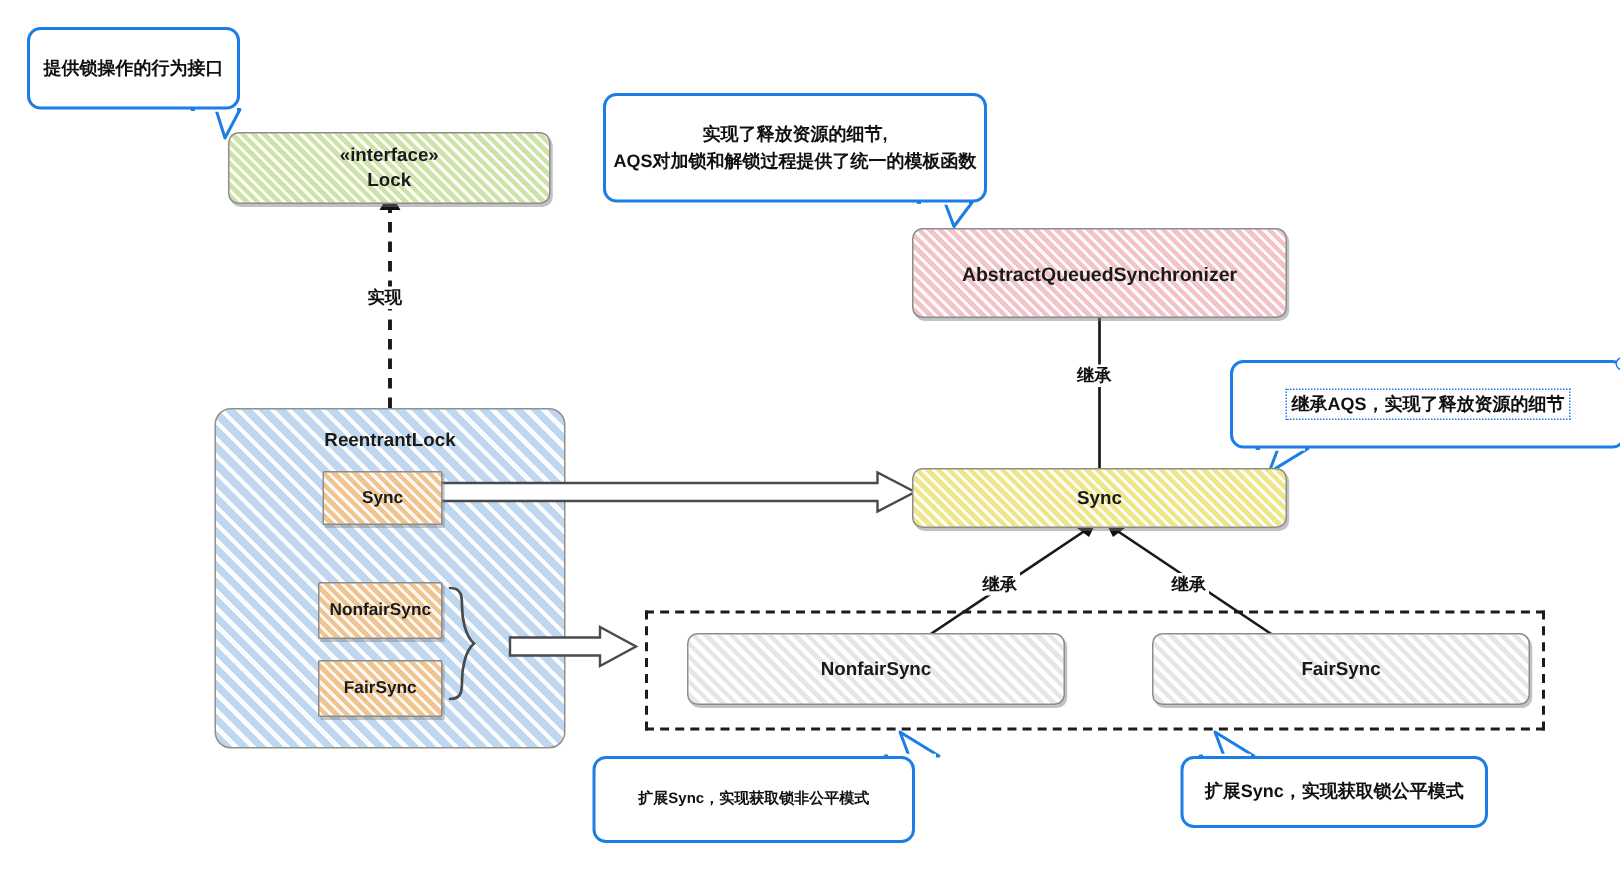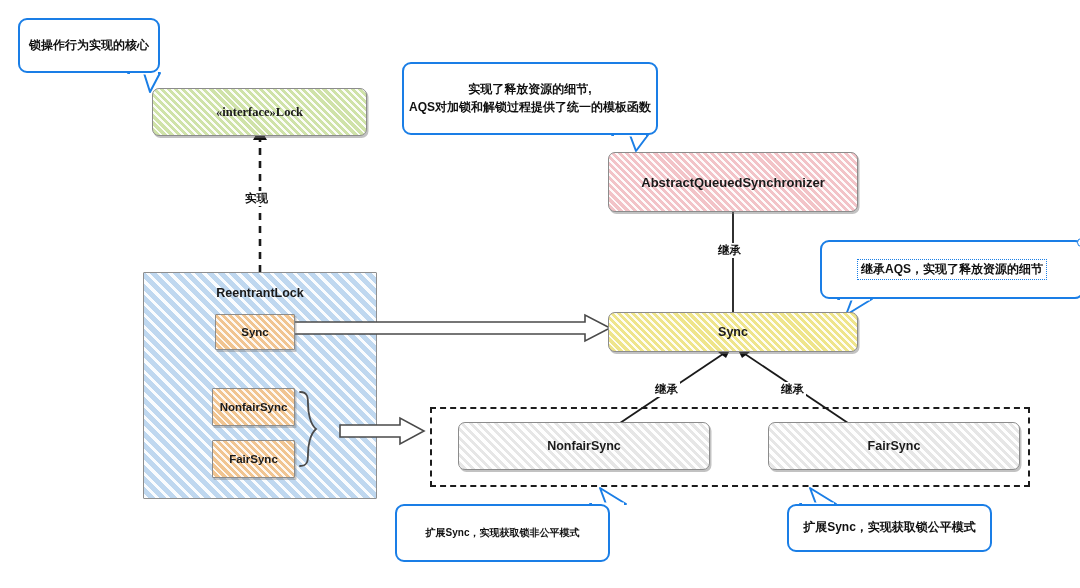--- a/index.html
+++ b/index.html
@@ -90,21 +90,21 @@
     border-radius: 7px;
     box-shadow: 1.5px 2px 0 rgba(120,120,120,0.45);
   }
   .frame-sq {
     border: 1.5px solid #8c8c8c;
     border-radius: 1px;
     box-shadow: 1.5px 2px 0 rgba(120,120,120,0.40);
   }
   .frame-plain {
     border: 1.5px solid #8f8f8f;
-    border-radius: 1px;
+    border-radius: 11px;
   }
 
   .node .line2 { display: block; }
   .stereo { font-weight: bold; }
 
   
   .dashed-group {
     position: absolute;
     box-sizing: border-box;
     border: 2.2px dashed #1c1c1c;
@@ -246,21 +246,21 @@
   </svg>
 
   <div class="edge-label" style="left:243px; top:191px;">实现</div>
 
   <div class="edge-label" style="left:716px; top:243px;">继承</div>
 
   <div class="edge-label" style="left:653px; top:382px;">继承</div>
 
   <div class="edge-label" style="left:779px; top:382px;">继承</div>
 
-  <div class="node frame hatch-green" style="left:152px; top:88px; width:215px; height:48px; font-size:12.5px; line-height:1.35; flex-direction:row;font-family:Liberation Serif, serif;">
+  <div class="node frame hatch-green" style="left:152px; top:88px; width:215px; height:48px; font-size:12.5px; line-height:1.35; flex-direction:column;">
     <span class="stereo">«interface»</span>
     <span class="line2">Lock</span>
   </div>
 
   <div class="node frame hatch-pink" style="left:608px; top:152px; width:250px; height:60px; font-size:13px;">
     <span>AbstractQueuedSynchronizer</span>
   </div>
 
   <div class="node frame hatch-yellow" style="left:608px; top:312px; width:250px; height:40px; font-size:12.5px;">
     <span>Sync</span>
@@ -287,21 +287,21 @@
 
   <div class="node frame hatch-gray" style="left:458px; top:422px; width:252px; height:48px; font-size:12.5px;">
     <span>NonfairSync</span>
   </div>
 
   <div class="node frame hatch-gray" style="left:768px; top:422px; width:252px; height:48px; font-size:12.5px;">
     <span>FairSync</span>
   </div>
 
   <div class="callout" style="left:18px; top:18px; width:142px; height:55px; font-size:12px;">
-    <span class="sel-text">锁操作行为实现的核心</span>
+    <span class="sel-text">提供锁操作的行为接口</span>
   </div>
 
   <div class="callout" style="left:402px; top:62px; width:256px; height:73px; font-size:12px; flex-direction:column;">
     <span>实现了释放资源的细节,</span>
     <span>AQS对加锁和解锁过程提供了统一的模板函数</span>
   </div>
 
   <div class="callout selected" style="left:820px; top:240px; width:264px; height:59px; font-size:12px;">
     <span class="sel-text">继承AQS，实现了释放资源的细节</span>
     <span class="handle"></span>

